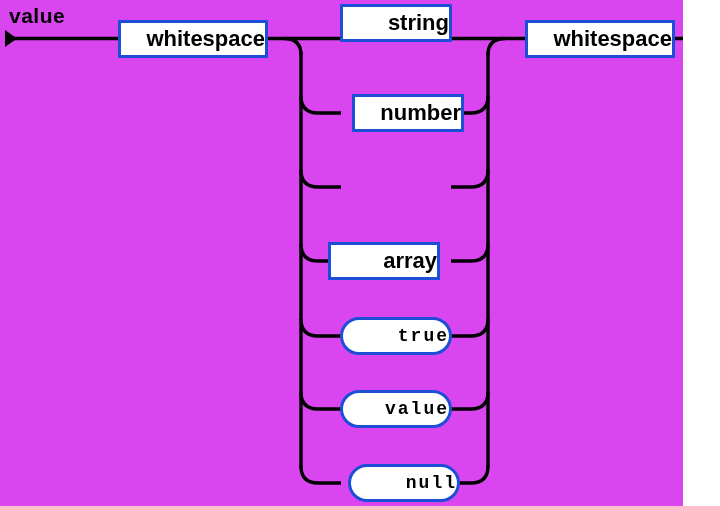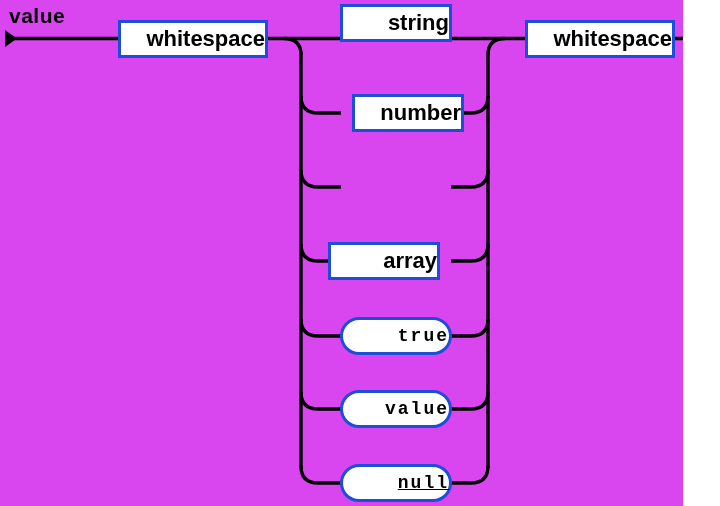--- a/index.html
+++ b/index.html
@@ -57,21 +57,21 @@
     letter-spacing: 2px;
   }
   
   .r-ws1    { left: 118px; top: 20px; }
   .r-string { left: 340px; top: 4px; }
   .r-number { left: 352px; top: 94px; }
   .r-object { left: 340px; top: 168px; }
   .r-array  { left: 328px; top: 242px; }
   .r-true   { left: 340px; top: 317px; }
   .r-false  { left: 340px; top: 390px; }
-  .r-null   { left: 340px; top: 464px; text-decoration: underline; }
+  .r-null   { left: 348px; top: 464px; }
   .r-ws2    { left: 525px; top: 20px; }
 </style>
 </head>
 <body>
 
 <div class="stage">
 
   <div class="diagram-title">value</div>
 
   <svg class="rails" width="720" height="506" viewBox="0 0 720 506">

